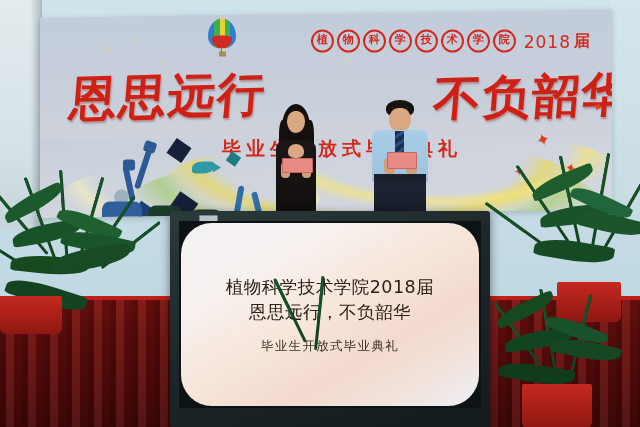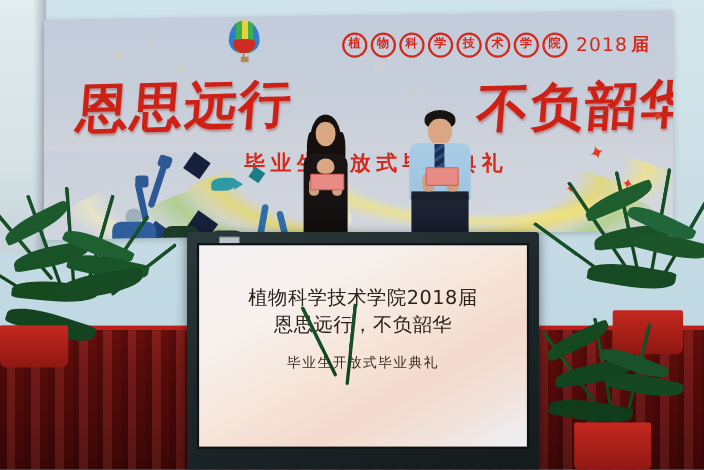--- a/index.html
+++ b/index.html
@@ -111,21 +111,21 @@
   #host-male{left:368px;top:100px;width:66px;height:120px;}
 
   
   .screen-unit{position:absolute;left:170px;top:211px;width:320px;height:216px;}
   .screen-frame{position:absolute;inset:0;background:linear-gradient(160deg,#2b3a3c 0%,#1d2729 45%,#141b1d 100%);
     border-radius:3px;box-shadow:0 3px 10px rgba(0,0,0,.5);}
   .screen-bezel{position:absolute;left:9px;top:10px;right:9px;bottom:19px;background:#0d1315;}
   .screen-surface{position:absolute;left:2px;top:2px;right:2px;bottom:2px;
     background:linear-gradient(150deg,#f4f2f4 0%,#f7f1ee 26%,#f6e4d8 52%,#f3d9cd 68%,#f1e3dc 84%,#eef0f6 100%);
     display:flex;flex-direction:column;align-items:center;justify-content:flex-start;
-    padding-top:36px;box-sizing:border-box;}
+    padding-top:52px;box-sizing:border-box;border-radius:31px;}
   .slide-t1{font-family:"DejaVu Sans",sans-serif;font-size:17.5px;color:#2b2118;
     letter-spacing:.5px;line-height:1.42;text-align:center;}
   .slide-t2{font-family:"DejaVu Sans",sans-serif;font-size:17.5px;color:#2b2118;
     letter-spacing:.5px;line-height:1.42;text-align:center;}
   .slide-t3{font-family:"DejaVu Sans",sans-serif;font-size:12.5px;color:#3a2f26;
     letter-spacing:1.3px;margin-top:13px;text-align:center;}
   .frame-sticker{position:absolute;left:29px;top:4px;width:17px;height:8px;
     background:#b9c3c9;border:1px solid #7d888e;border-radius:1px;}
 
   

